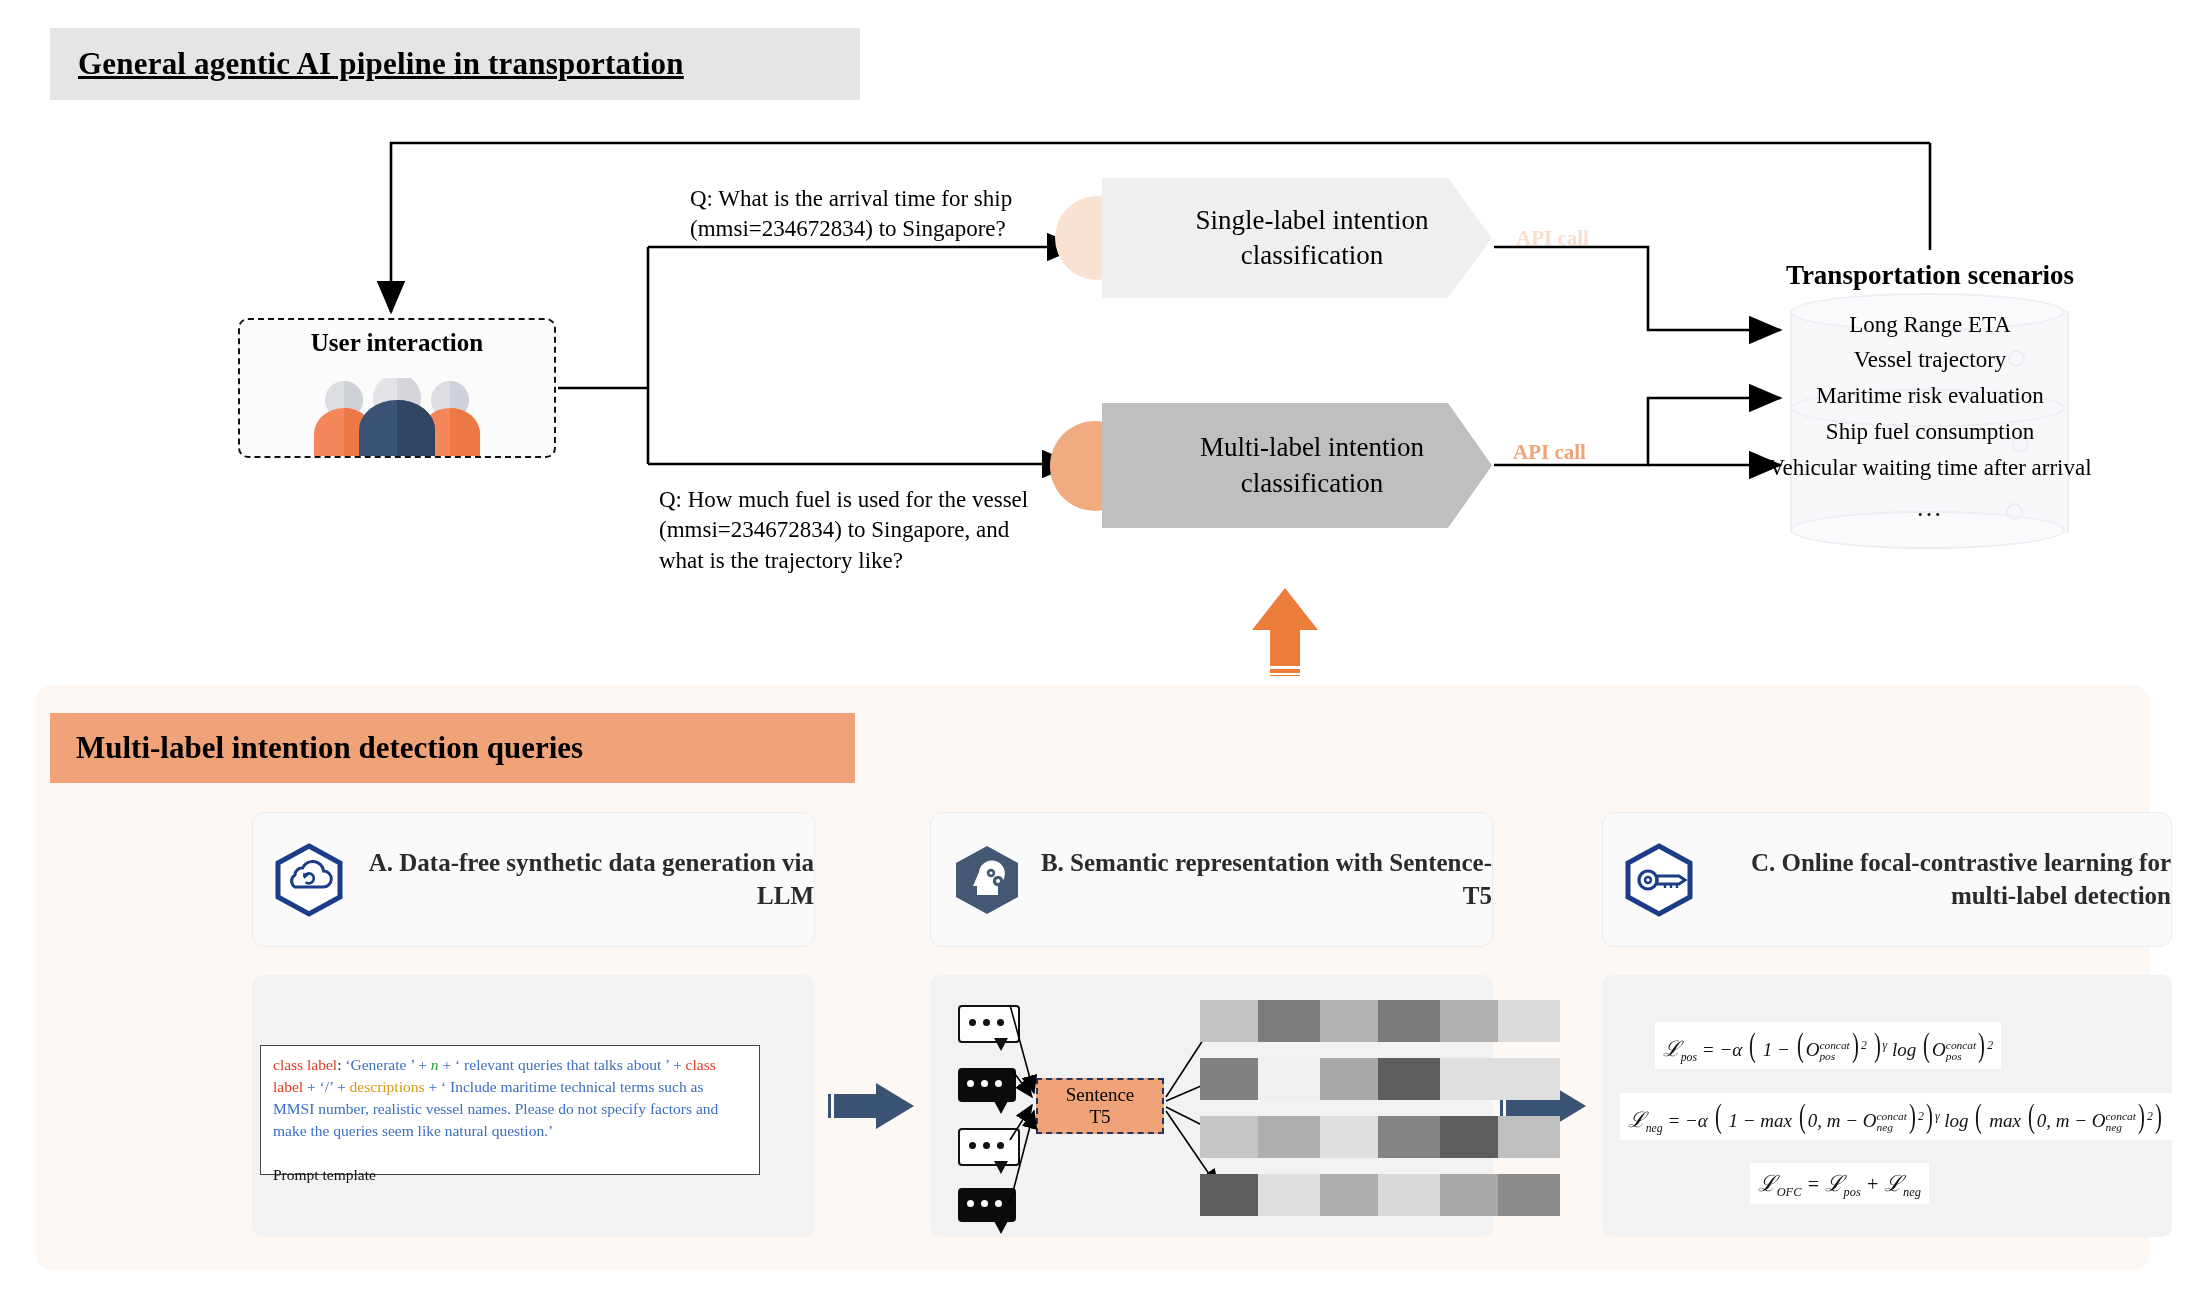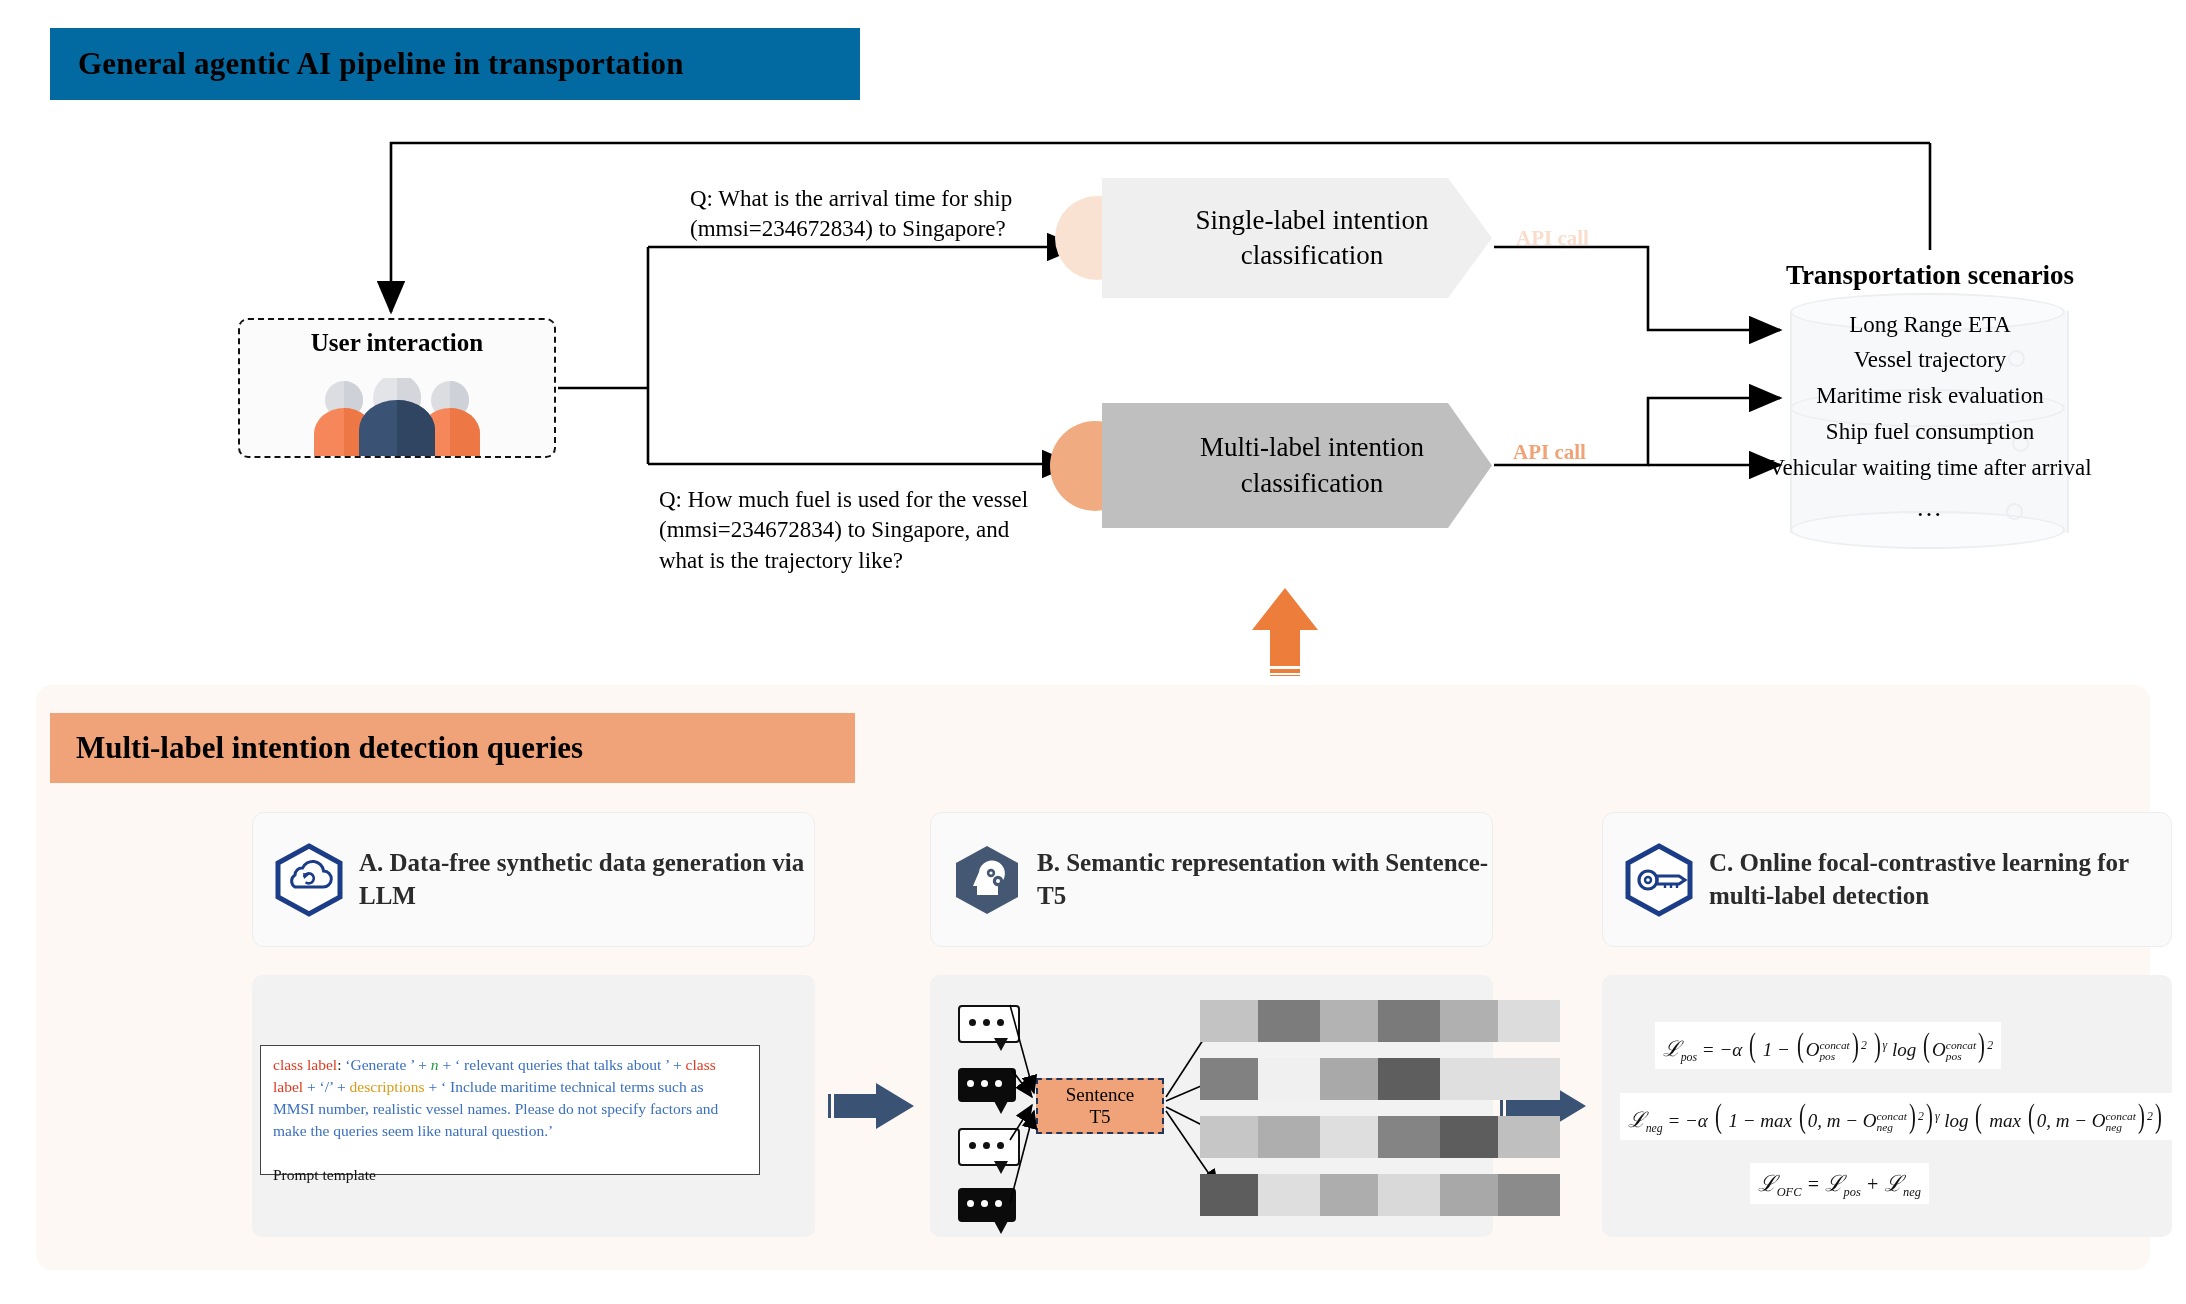--- a/index.html
+++ b/index.html
@@ -2,21 +2,21 @@
 <html><head>
 <meta charset="utf-8">
 <style>
   html,body{margin:0;padding:0;background:#ffffff;}
   body{width:2186px;height:1304px;position:relative;overflow:hidden;
        font-family:"Liberation Serif", serif;}
 
   
   .top-banner{
     position:absolute;left:50px;top:28px;width:810px;height:72px;
-    background:#0369a1;display:flex;align-items:center;
+    background:#e5e5e5;display:flex;align-items:center;text-decoration:underline;
   }
   .top-banner .title{
     margin-left:28px;font-size:31px;font-weight:bold;color:#000;
     font-family:"Liberation Serif", serif;letter-spacing:.2px;
   }
 
   
   .user-box{
     position:absolute;left:238px;top:318px;width:318px;height:140px;
     border:2px dashed #111;border-radius:10px;background:#fbfbfb;
@@ -80,21 +80,21 @@
 
   
   .card{
     position:absolute;background:#fafafa;border:1px solid #ededed;border-radius:12px;
     box-sizing:border-box;
   }
   #card-a{left:252px;top:812px;width:563px;height:135px;}
   #card-b{left:930px;top:812px;width:563px;height:135px;}
   #card-c{left:1602px;top:812px;width:570px;height:135px;}
 
-  .card-inner{display:flex;align-items:center;height:100%;padding-left:20px;}
+  .card-inner{display:flex;align-items:center;height:100%;padding-left:20px;text-align:right;}
   .card-head{font-size:25px;font-weight:bold;color:#2b2b2b;line-height:1.3;margin-left:14px;}
 
   
   .body-panel{position:absolute;background:#f2f2f2;border-radius:10px;}
   #body-a{left:252px;top:975px;width:563px;height:262px;}
   #body-b{left:930px;top:975px;width:563px;height:262px;}
   #body-c{left:1602px;top:975px;width:570px;height:262px;}
 
   
   .prompt-box{

